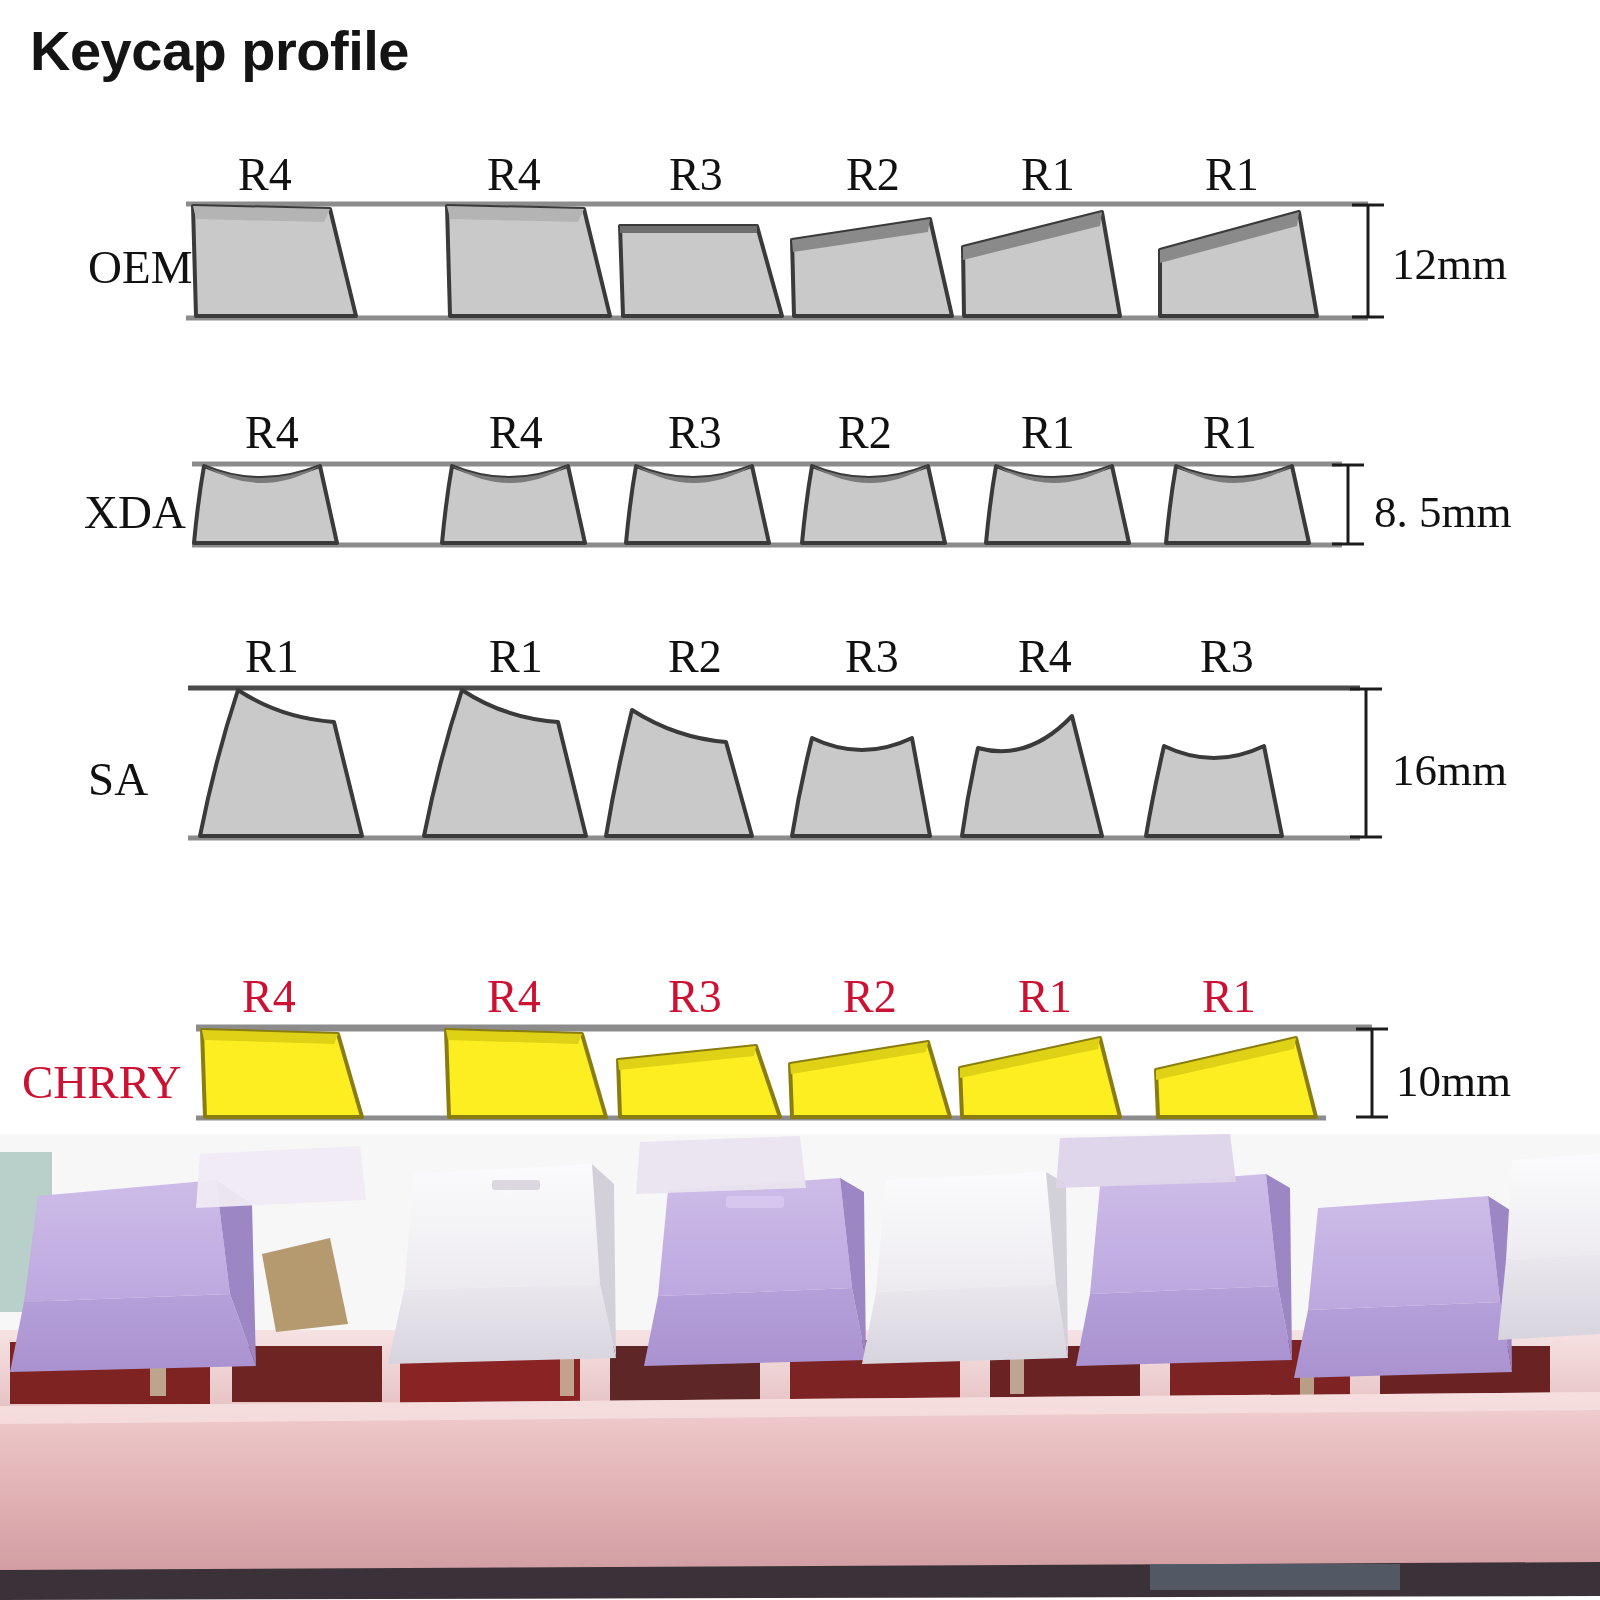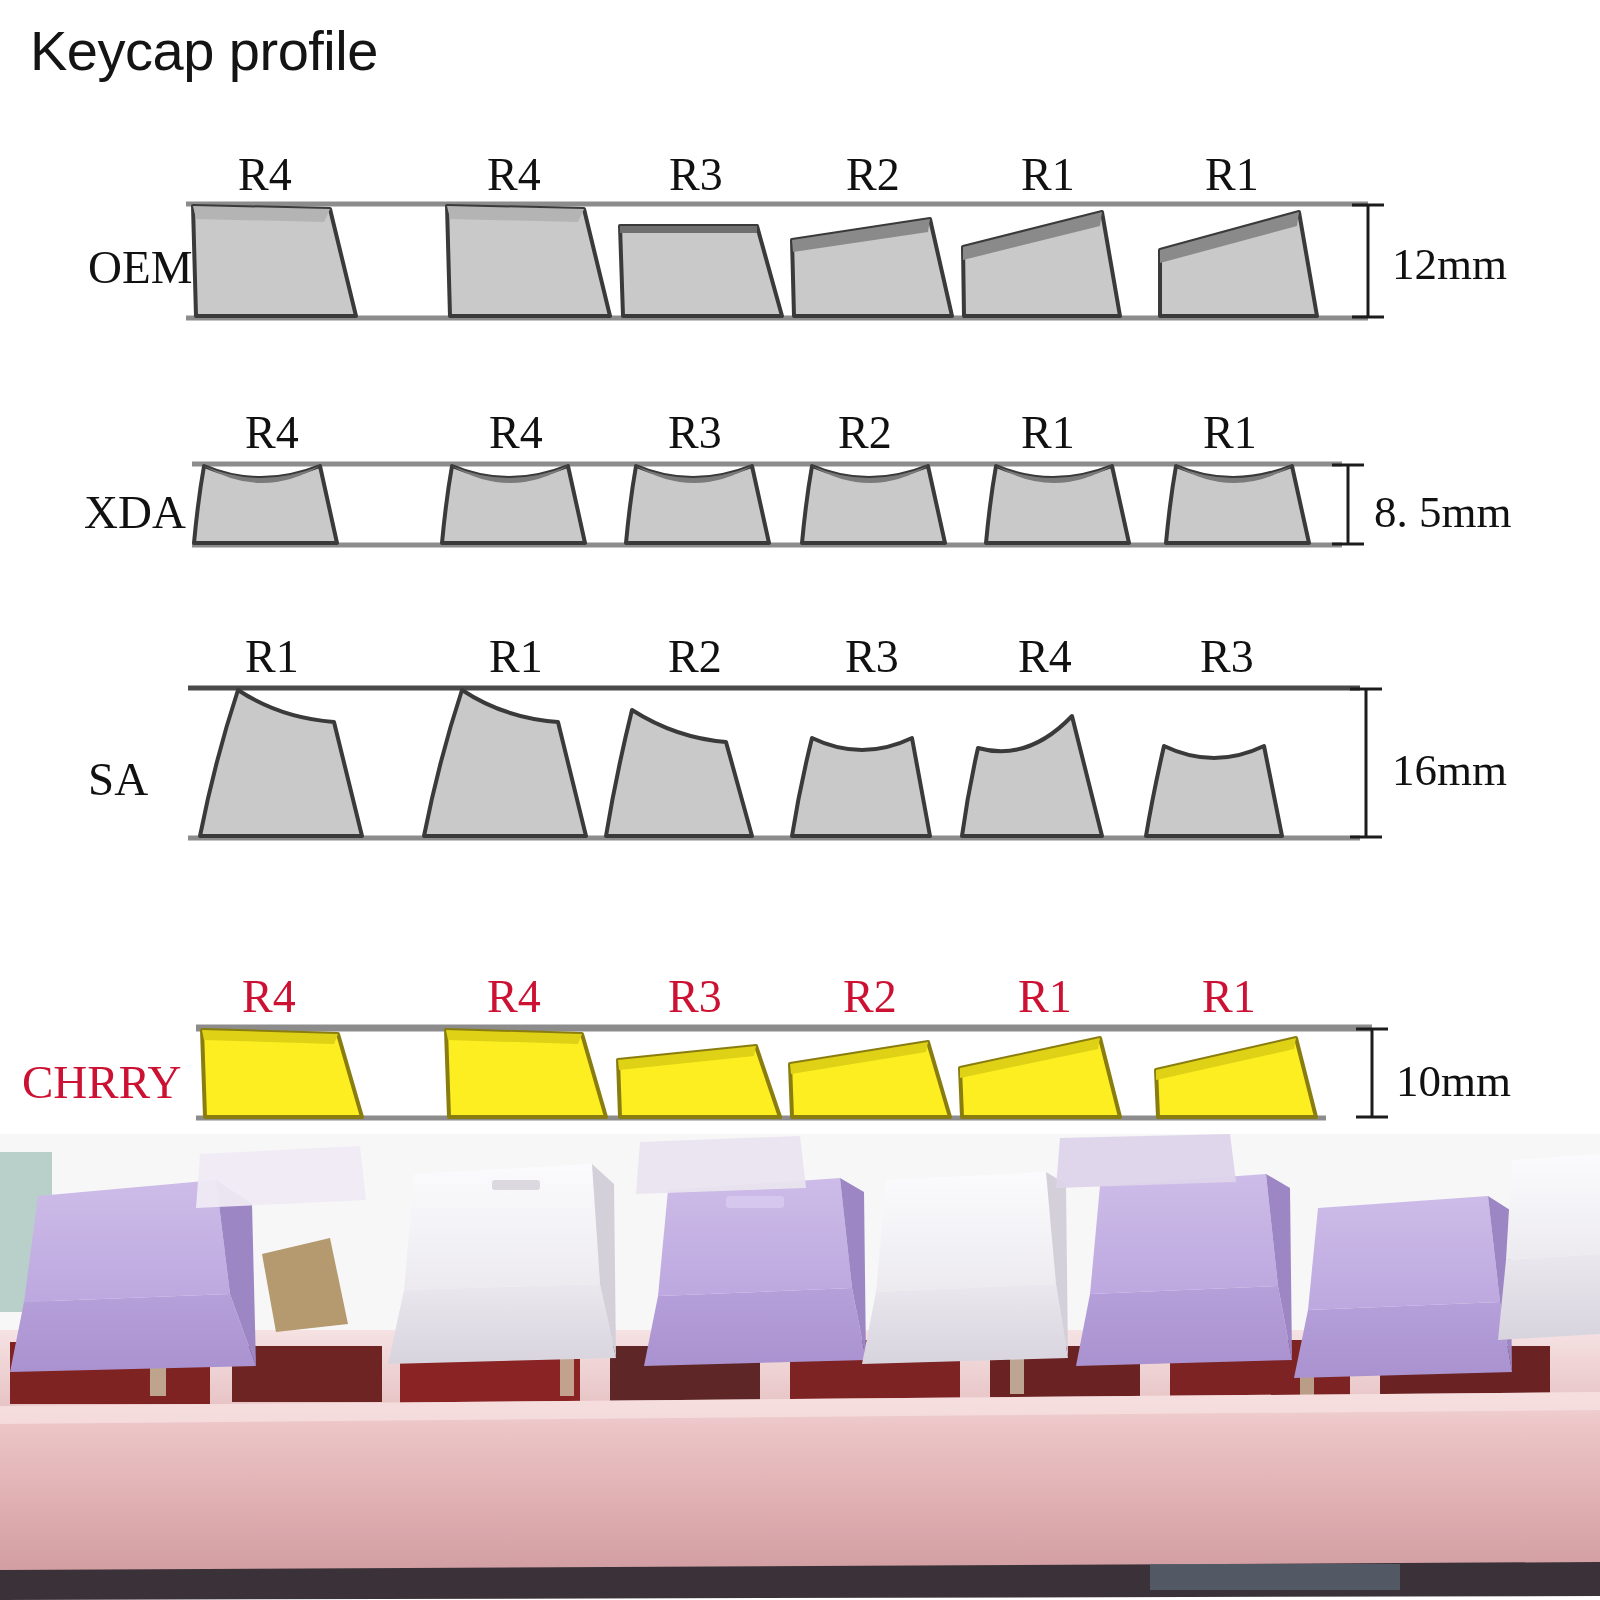--- a/index.html
+++ b/index.html
@@ -24,21 +24,21 @@
     background: #fff;
   }
 
   
   #title {
     position: absolute;
     left: 30px;
     top: 18px;
     font-family: "Liberation Sans", "DejaVu Sans", sans-serif;
     font-size: 56px;
-    font-weight: 400;
+    font-weight: 700;
     letter-spacing: -0.5px;
     color: #141414;
     white-space: nowrap;
   }
 
   
   #diagram {
     position: absolute;
     left: 0;
     top: 0;

